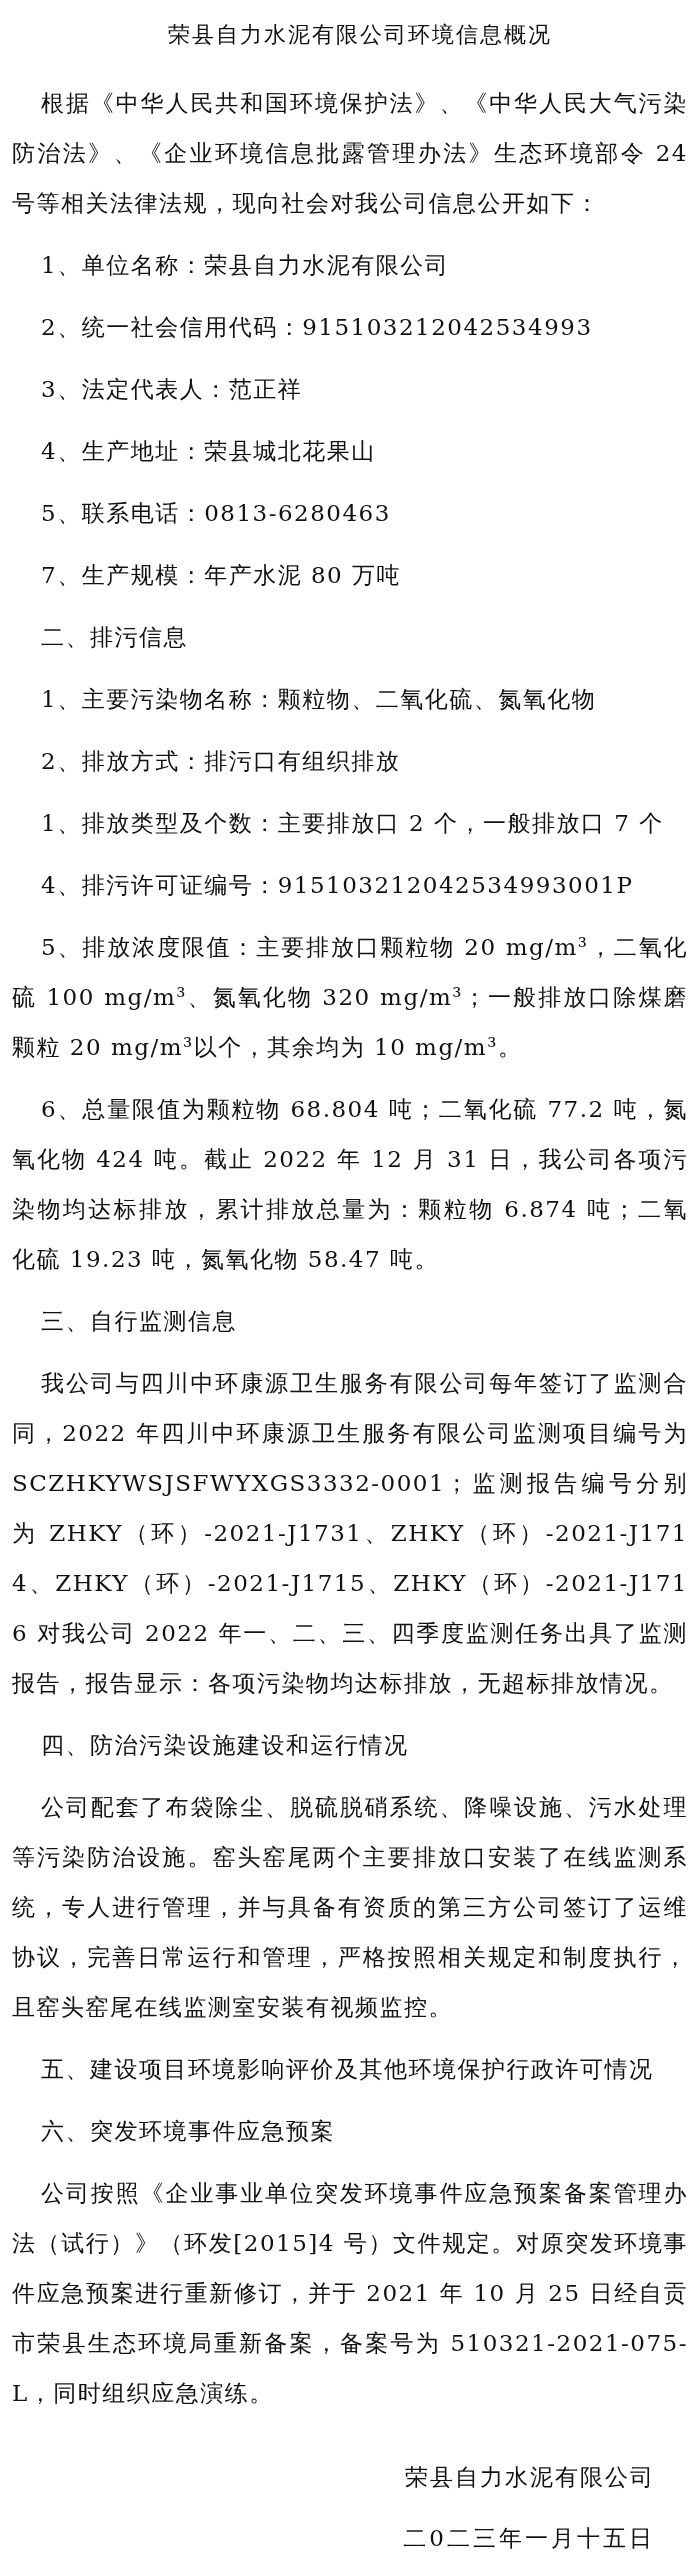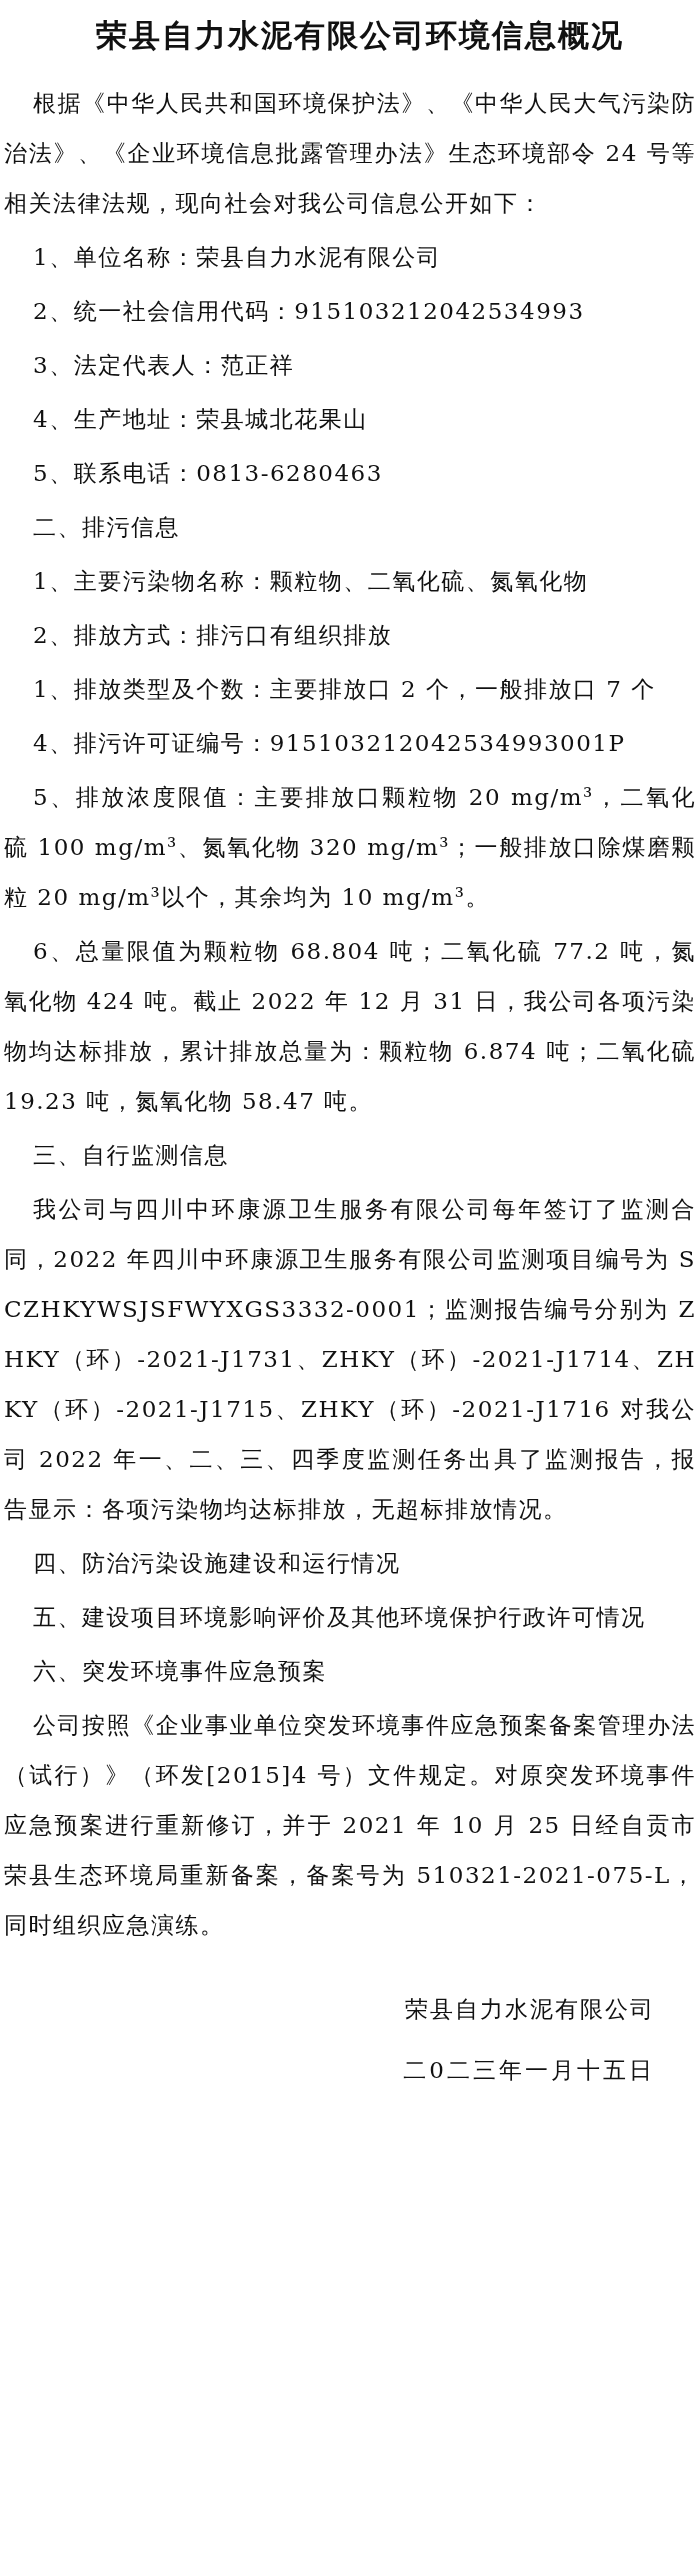--- a/index.html
+++ b/index.html
@@ -11,33 +11,33 @@
     width: 700px;
     min-height: 2569px;
     margin: 0 auto;
     background: #ffffff;
     color: #111111;
     font-family: "DejaVu Serif", "Liberation Serif", serif;
     box-sizing: border-box;
     padding: 6px 0 40px 0;
   }
   .title {
-    font-size: 31px;
-    font-weight: bold;
+    font-size: 22px;
+    font-weight: normal;
     text-align: center;
     margin: 0 0 14px 0;
     line-height: 58px;
     letter-spacing: 2px;
     padding-left: 20px;
   }
   .para {
     font-size: 23px;
     line-height: 50px;
     letter-spacing: 1.5px;
-    margin: 4px;
+    margin: 12px;
     text-align: justify;
     text-justify: inter-ideograph;
     text-align-last: left;
     text-indent: 29px;
     word-break: break-all;
   }
   .sign {
     margin-top: 34px;
     padding-right: 34px;
     text-align: right;
@@ -58,30 +58,32 @@
 <div class="page">
 
   <h1 class="title">荣县自力水泥有限公司环境信息概况</h1>
 
   <p class="para">根据《中华人民共和国环境保护法》、《中华人民大气污染防治法》、《企业环境信息批露管理办法》生态环境部令 24 号等相关法律法规，现向社会对我公司信息公开如下：</p>
   <p class="para">1、单位名称：荣县自力水泥有限公司</p>
   <p class="para">2、统一社会信用代码：915103212042534993</p>
   <p class="para">3、法定代表人：范正祥</p>
   <p class="para">4、生产地址：荣县城北花果山</p>
   <p class="para">5、联系电话：0813-6280463</p>
+  <p class="para">7、生产规模：年产水泥 80 万吨</p>
   <p class="para">二、排污信息</p>
   <p class="para">1、主要污染物名称：颗粒物、二氧化硫、氮氧化物</p>
   <p class="para">2、排放方式：排污口有组织排放</p>
   <p class="para">1、排放类型及个数：主要排放口 2 个，一般排放口 7 个</p>
   <p class="para">4、排污许可证编号：915103212042534993001P</p>
   <p class="para">5、排放浓度限值：主要排放口颗粒物 20 mg/m³，二氧化硫 100 mg/m³、氮氧化物 320 mg/m³；一般排放口除煤磨颗粒 20 mg/m³以个，其余均为 10 mg/m³。</p>
   <p class="para">6、总量限值为颗粒物 68.804 吨；二氧化硫 77.2 吨，氮氧化物 424 吨。截止 2022 年 12 月 31 日，我公司各项污染物均达标排放，累计排放总量为：颗粒物 6.874 吨；二氧化硫 19.23 吨，氮氧化物 58.47 吨。</p>
   <p class="para">三、自行监测信息</p>
   <p class="para">我公司与四川中环康源卫生服务有限公司每年签订了监测合同，2022 年四川中环康源卫生服务有限公司监测项目编号为 SCZHKYWSJSFWYXGS3332-0001；监测报告编号分别为 ZHKY（环）-2021-J1731、ZHKY（环）-2021-J1714、ZHKY（环）-2021-J1715、ZHKY（环）-2021-J1716 对我公司 2022 年一、二、三、四季度监测任务出具了监测报告，报告显示：各项污染物均达标排放，无超标排放情况。</p>
   <p class="para">四、防治污染设施建设和运行情况</p>
+  <p class="para">公司配套了布袋除尘、脱硫脱硝系统、降噪设施、污水处理等污染防治设施。窑头窑尾两个主要排放口安装了在线监测系统，专人进行管理，并与具备有资质的第三方公司签订了运维协议，完善日常运行和管理，严格按照相关规定和制度执行，且窑头窑尾在线监测室安装有视频监控。</p>
   <p class="para">五、建设项目环境影响评价及其他环境保护行政许可情况</p>
   <p class="para">六、突发环境事件应急预案</p>
   <p class="para">公司按照《企业事业单位突发环境事件应急预案备案管理办法（试行）》（环发[2015]4 号）文件规定。对原突发环境事件应急预案进行重新修订，并于 2021 年 10 月 25 日经自贡市荣县生态环境局重新备案，备案号为 510321-2021-075-L，同时组织应急演练。</p>
 
   <div class="sign">
     <p>荣县自力水泥有限公司</p>
     <p class="date">二0二三年一月十五日</p>
   </div>
 
 </div>

